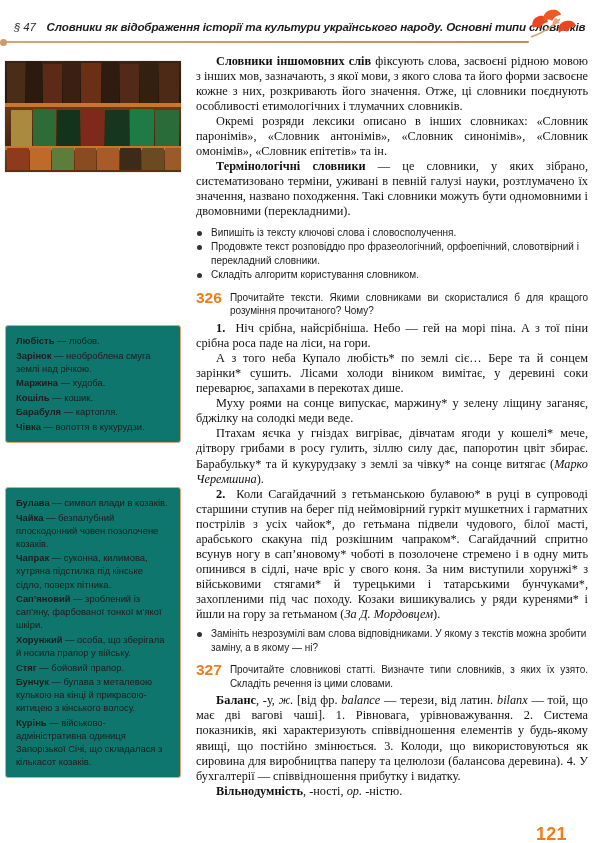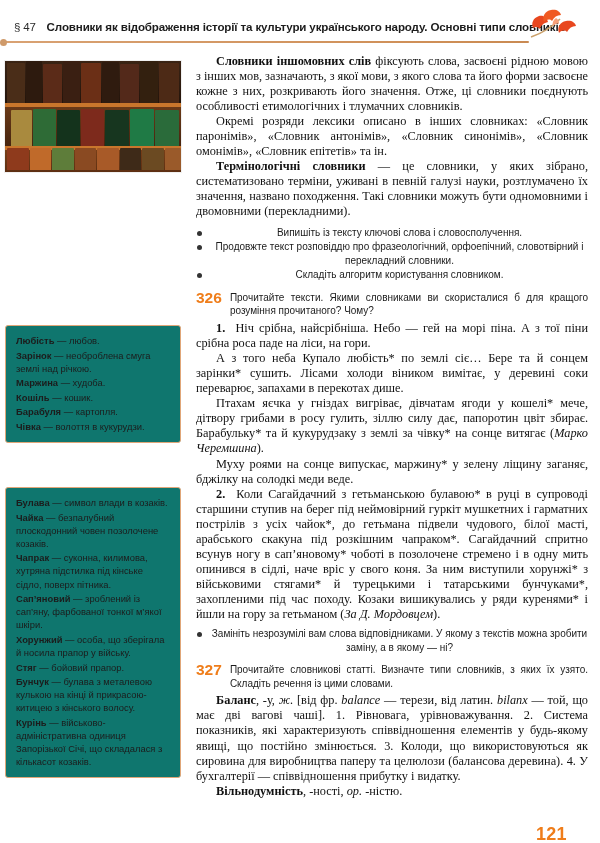--- a/index.html
+++ b/index.html
@@ -13,20 +13,21 @@
   }
 
   
   .header{
     position:absolute;left:0;top:0;width:600px;height:46px;
   }
   .header-row{
     position:absolute;left:14px;top:20px;
     display:flex;align-items:baseline;gap:11px;
     white-space:nowrap;
+    font-style:italic;
   }
   .section-mark{
     font-size:11.5px;font-weight:400;color:#2a2a2a;letter-spacing:-0.2px;
   }
   .header-title{
     font-size:11.6px;font-weight:700;color:#1c1c1c;letter-spacing:-0.15px;
   }
   .header-rule{
     position:absolute;left:4px;top:41px;width:525px;height:2px;
     background:linear-gradient(to right,#d9a273 0%, #cf8f57 80%, #c98a52 100%);
@@ -84,21 +85,21 @@
     text-indent:20px;
     color:#111;
     hyphens:manual;
   }
   p.body b{font-weight:700;}
   p.body i{font-style:italic;}
   .num{font-family:"Liberation Serif",serif;font-weight:700;}
 
   
   ul.bullets{
-    list-style:none;margin:6px 0 0 0;padding:0;text-align:center;
+    list-style:none;margin:6px 0 0 0;padding:0;
   }
   ul.bullets li{
     position:relative;
     padding-left:15px;
     font-family:"Liberation Sans",sans-serif;
     font-size:10px;line-height:13.6px;
     color:#1b1b1b;
     margin-bottom:1px;
   }
   ul.bullets li:before{
@@ -213,22 +214,22 @@
   </ul>
 
   <div class="ex">
     <span class="ex-num">326</span>
     <div class="ex-text">Прочитайте тексти. Якими словниками ви скористалися б для кращого розуміння прочитаного? Чому?</div>
     <div class="clr"></div>
   </div>
 
   <p class="body" style="margin-top:3px"><b class="num">1.</b>&nbsp; <span>Ніч срібна, найсрібніша. Небо — гей на морі піна. А з тої піни срібна роса паде на ліси, на гори.</span></p>
   <p class="body">А з того неба Купало любість* по землі сіє… Бере та й сонцем зарінки* сушить. Лісами холоди віником вимітає, у деревині соки переварює, запахами в перекотах дише.</p>
+  <p class="body">Муху роями на сонце випускає, маржину* у зелену ліщину заганяє, бджілку на солодкі меди веде.</p>
   <p class="body"><span>Птахам яєчка у гніздах вигріває, дівчатам ягоди у кошелі* мече, дітвору грибами в росу гулить, зіллю силу дає, папоротин цвіт збирає. Барабульку* та й кукурудзаку з землі за чівку* на сонце витягає (</span><i>Марко Черемшина</i><span>).</span></p>
-  <p class="body">Муху роями на сонце випускає, маржину* у зелену ліщину заганяє, бджілку на солодкі меди веде.</p>
 
   <p class="body"><b class="num">2.</b>&nbsp; <span>Коли Сагайдачний з гетьманською булавою* в руці в супроводі старшини ступив на берег під неймовірний гуркіт мушкетних і гарматних пострілів з усіх чайок*, до гетьмана підвели чудового, білої масті, арабського скакуна під розкішним чапраком*. Сагайдачний спритно всунув ногу в сап’яновому* чоботі в позолочене стремено і в одну мить опинився в сідлі, наче вріс у свого коня. За ним виступили хорунжі* з військовими стягами* й турецькими і татарськими бунчуками*, захопленими під час походу. Козаки вишикувались у ряди куренями* і йшли на гору за гетьманом (</span><i>За Д. Мордовцем</i><span>).</span></p>
 
   <ul class="bullets" style="margin-top:5px">
     <li>Замініть незрозумілі вам слова відповідниками. У якому з текстів можна зробити заміну, а в якому — ні?</li>
   </ul>
 
   <div class="ex">
     <span class="ex-num">327</span>
     <div class="ex-text">Прочитайте словникові статті. Визначте типи словників, з яких їх узято. Складіть речення із цими словами.</div>

